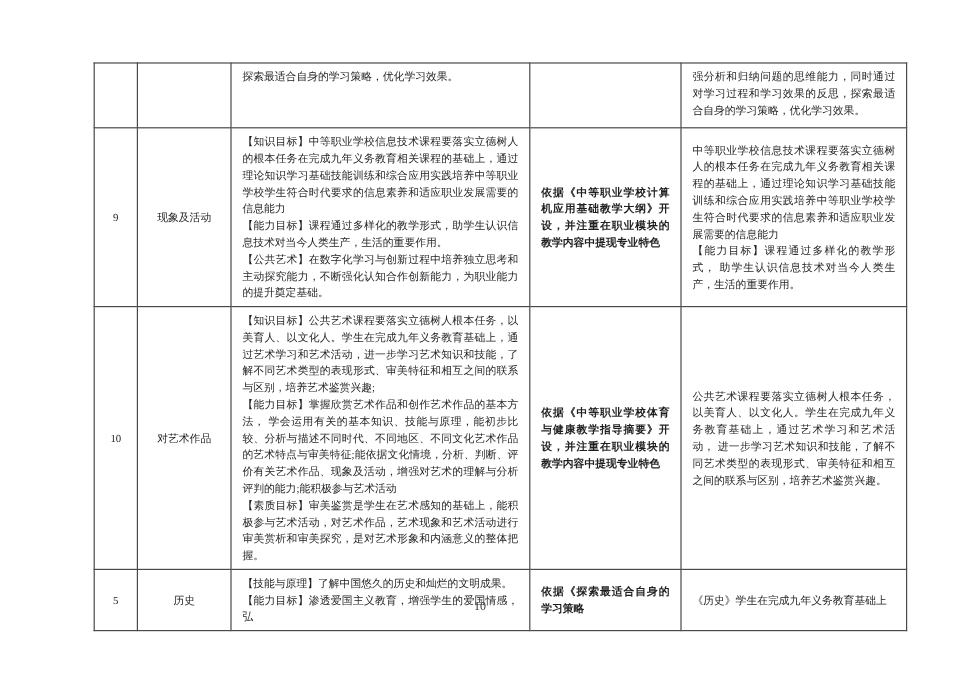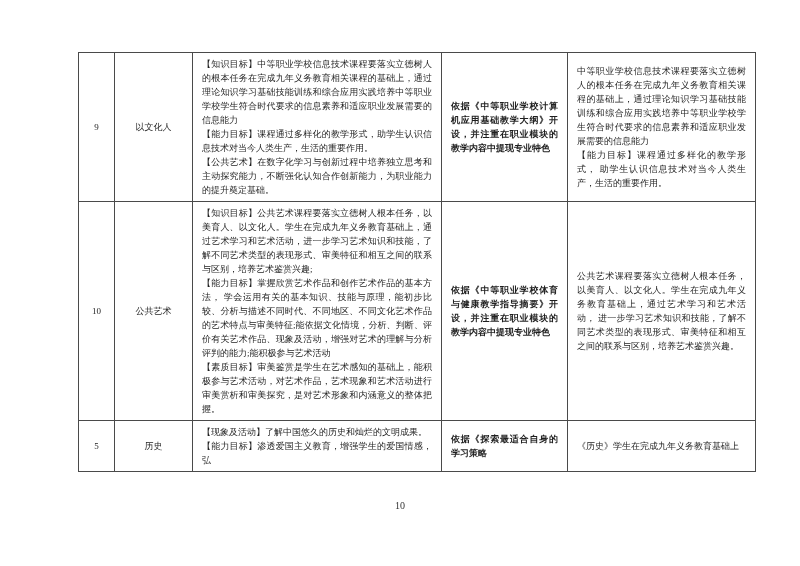--- a/index.html
+++ b/index.html
@@ -48,55 +48,66 @@
   <table class="doc">
     <colgroup>
       <col class="c-no">
         <col class="c-subject">
         <col class="c-obj">
         <col class="c-basis">
         <col class="c-desc">
     </colgroup>
 
     <tbody>
+        <tr class="r0">
+      <td class="no"></td>
+      <td class="subject"></td>
+      <td class="obj">
+        <p>探索最适合自身的学习策略，优化学习效果。</p>
+      </td>
+      <td class="basis"></td>
+      <td class="desc">
+        <p>强分析和归纳问题的思维能力，同时通过对学习过程和学习效果的反思，探索最适合自身的学习策略，优化学习效果。</p>
+      </td>
+    </tr>
 
     <tr class="r1">
       <td class="no">9</td>
-      <td class="subject">以文化人</td>
+      <td class="subject">现象及活动</td>
       <td class="obj">
         <p>【知识目标】中等职业学校信息技术课程要落实立德树人的根本任务在完成九年义务教育相关课程的基础上，通过理论知识学习基础技能训练和综合应用实践培养中等职业学校学生符合时代要求的信息素养和适应职业发展需要的信息能力</p>
         <p>【能力目标】课程通过多样化的教学形式，助学生认识信息技术对当今人类生产，生活的重要作用。</p>
         <p>【公共艺术】在数字化学习与创新过程中培养独立思考和主动探究能力，不断强化认知合作创新能力，为职业能力的提升奠定基础。</p>
       </td>
       <td class="basis">依据《中等职业学校计算机应用基础教学大纲》开设，并注重在职业模块的教学内容中提现专业特色</td>
       <td class="desc">
         <p>中等职业学校信息技术课程要落实立德树人的根本任务在完成九年义务教育相关课程的基础上，通过理论知识学习基础技能训练和综合应用实践培养中等职业学校学生符合时代要求的信息素养和适应职业发展需要的信息能力</p>
         <p>【能力目标】课程通过多样化的教学形式， 助学生认识信息技术对当今人类生产，生活的重要作用。</p>
       </td>
     </tr>
 
     <tr class="r2">
       <td class="no">10</td>
-      <td class="subject">公共艺术</td>
+      <td class="subject">对艺术作品</td>
       <td class="obj">
         <p>【知识目标】公共艺术课程要落实立德树人根本任务，以美育人、以文化人。学生在完成九年义务教育基础上，通过艺术学习和艺术活动，进一步学习艺术知识和技能，了解不同艺术类型的表现形式、审美特征和相互之间的联系与区别，培养艺术鉴赏兴趣;</p>
         <p>【能力目标】掌握欣赏艺术作品和创作艺术作品的基本方法， 学会运用有关的基本知识、技能与原理，能初步比较、分析与描述不同时代、不同地区、不同文化艺术作品的艺术特点与审美特征;能依据文化情境，分析、判断、评价有关艺术作品、现象及活动，增强对艺术的理解与分析评判的能力;能积极参与艺术活动</p>
         <p>【素质目标】审美鉴赏是学生在艺术感知的基础上，能积极参与艺术活动，对艺术作品，艺术现象和艺术活动进行审美赏析和审美探究，是对艺术形象和内涵意义的整体把握。</p>
       </td>
       <td class="basis">依据《中等职业学校体育与健康教学指导摘要》开设，并注重在职业模块的教学内容中提现专业特色</td>
       <td class="desc">
         <p>公共艺术课程要落实立德树人根本任务，以美育人、以文化人。学生在完成九年义务教育基础上，通过艺术学习和艺术活动， 进一步学习艺术知识和技能，了解不同艺术类型的表现形式、审美特征和相互之间的联系与区别，培养艺术鉴赏兴趣。</p>
       </td>
     </tr>
 
     <tr class="r3">
       <td class="no">5</td>
       <td class="subject">历史</td>
       <td class="obj">
-        <p>【现象及活动】了解中国悠久的历史和灿烂的文明成果。</p>
+        <p>【技能与原理】了解中国悠久的历史和灿烂的文明成果。</p>
         <p>【能力目标】渗透爱国主义教育，增强学生的爱国情感，弘</p>
       </td>
       <td class="basis">依据《探索最适合自身的学习策略</td>
       <td class="desc">
         <p>《历史》学生在完成九年义务教育基础上</p>
       </td>
     </tr>
   </tbody>
     </table>
 

